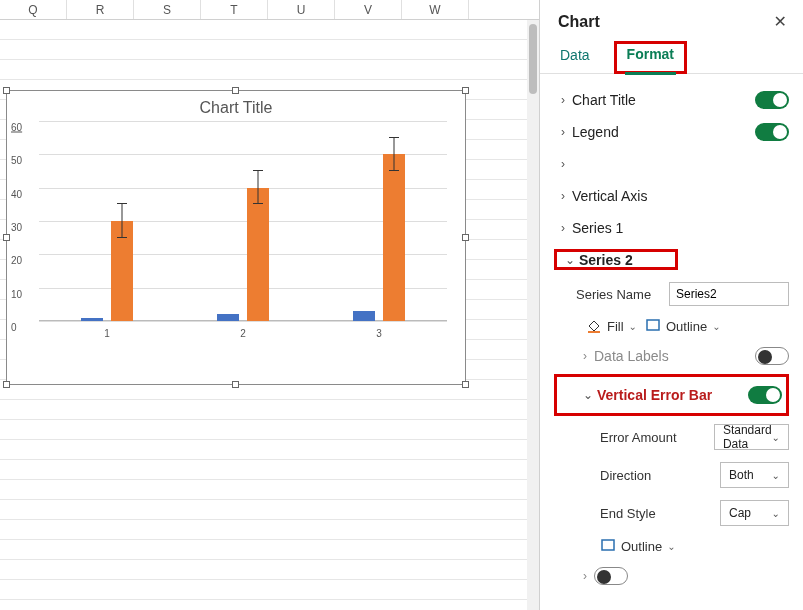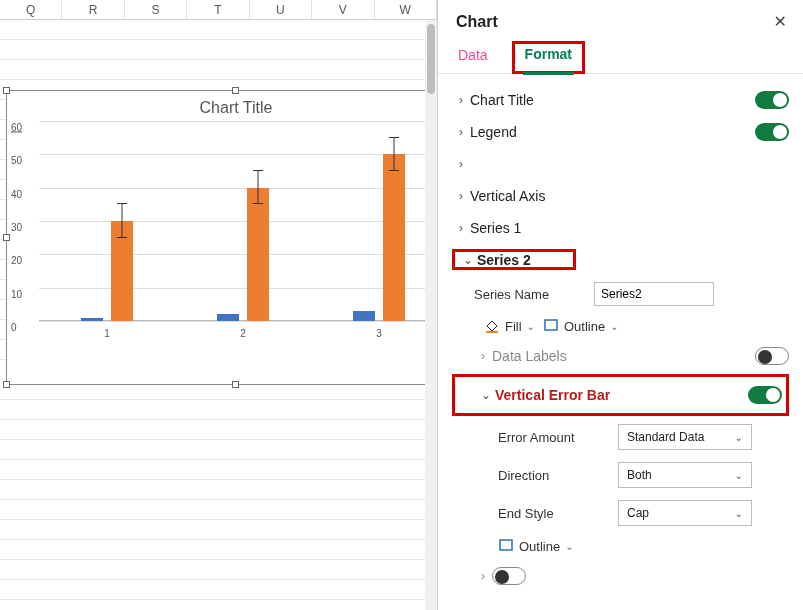--- a/index.html
+++ b/index.html
@@ -30,26 +30,26 @@
   .bar.s2 { background:#ed7d31; }
   .errbar { position:absolute; width:1px; background:#333; left:50%; transform:translateX(-50%); }
   .ecap   { position:absolute; width:10px; height:1px; background:#333; left:50%; transform:translateX(-50%); }
   .legend { text-align:center; font-size:11px; color:#444; padding-top:28px; }
   .legend .sw { display:inline-block; width:9px; height:9px; margin:0 4px 0 10px; vertical-align:middle; }
 
   .vscrollbar { position:absolute; top:20px; right:0; bottom:0; width:12px; background:#f1f1f1; }
   .vscroll-thumb { position:absolute; left:2px; right:2px; top:4px; height:70px; background:#bdbdbd; border-radius:4px; }
 
   
-  .panel { width:366px; border-left:1px solid #d0d0d0; display:flex; flex-direction:column; background:#fff; }
+  .panel { width:264px; border-left:1px solid #d0d0d0; display:flex; flex-direction:column; background:#fff; }
   .panel-head { display:flex; align-items:center; justify-content:space-between; padding:12px 16px 10px 18px; }
   .panel-head h2 { margin:0; font-size:16px; font-weight:600; }
   .close-x { font-size:16px; color:#444; cursor:pointer; }
   .tabs { display:flex; gap:22px; padding:0 18px; border-bottom:1px solid #e0e0e0; }
-  .tab { padding:6px 2px 10px; font-size:14px; color:#ec4899; cursor:pointer; }
+  .tab { padding:6px 2px 10px; font-size:14px; color:#0f766e; cursor:pointer; }
   .tab.active { color:#0a7d55; border-bottom:3px solid #0a7d55; font-weight:600; }
   .hlred { border:3px solid #d60000; padding:2px 8px 6px; margin-bottom:-1px; }
   .sections { flex:1; overflow-y:auto; padding:10px 14px 6px 14px; }
 
   .sec { display:flex; align-items:center; height:32px; }
   .sec .chev { width:18px; text-align:center; color:#555; font-size:12px; }
   .sec .lbl  { flex:1; font-size:14px; }
   .sec.sub { padding-left:22px; color:#666; }
   .sec.dim .lbl, .sec.dim .chev { color:#8a8a8a; }
 

